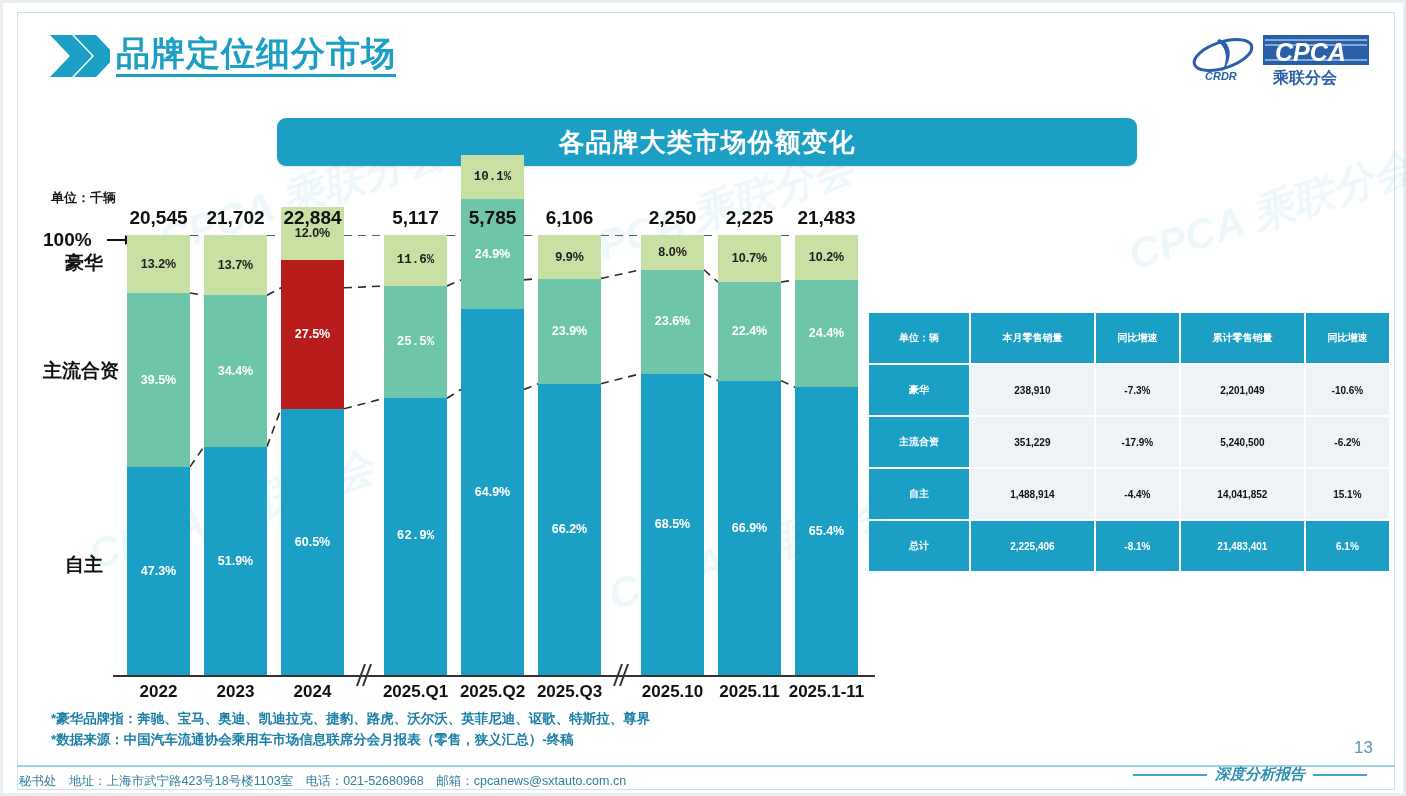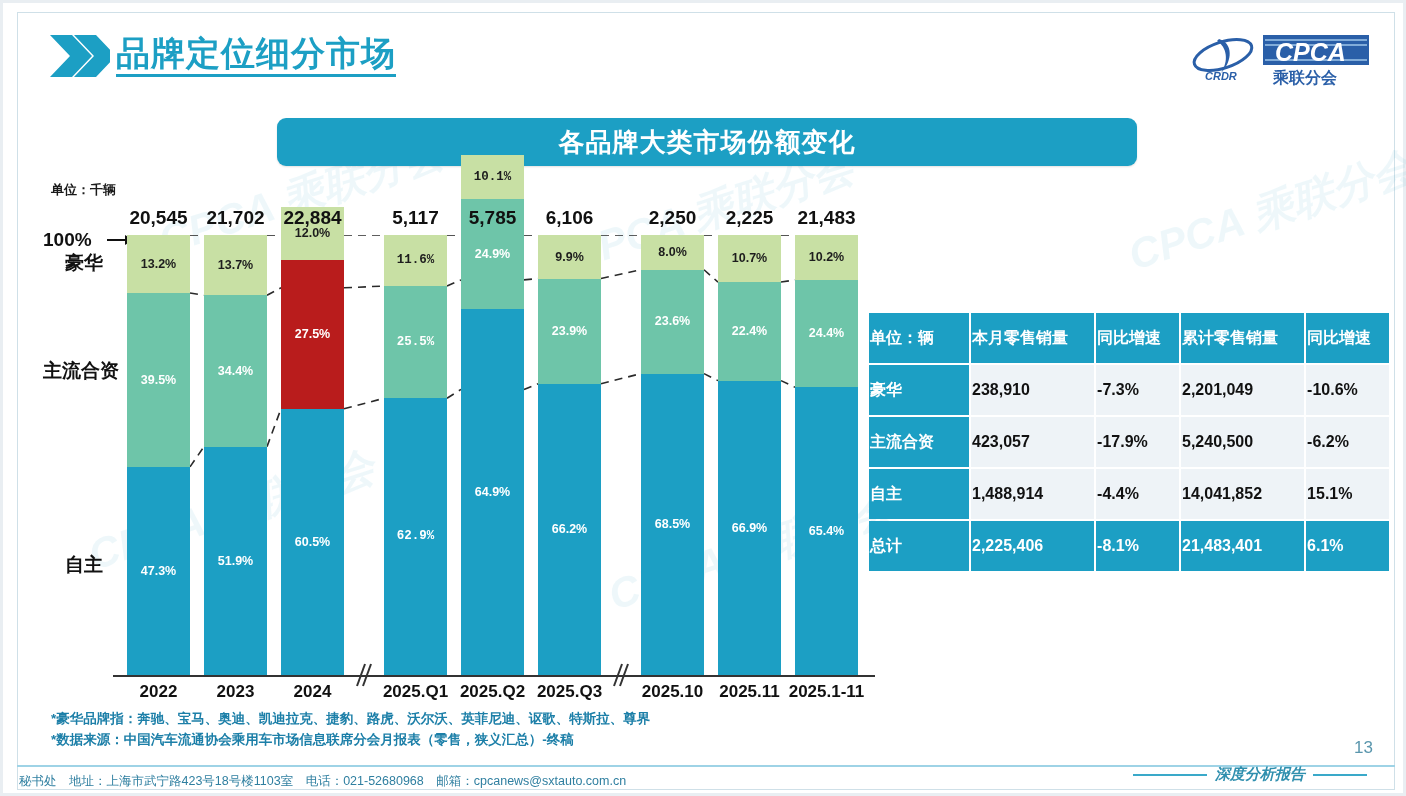--- a/index.html
+++ b/index.html
@@ -36,21 +36,21 @@
   
   .chart-title-bar{
     position:absolute;left:274px;top:115px;width:860px;height:48px;
     background:#1c9fc4;border-radius:9px;
     display:flex;align-items:center;justify-content:center;
     box-shadow:0 1px 2px rgba(0,0,0,.12);
   }
   .chart-title-bar span{color:#ffffff;font-size:26px;font-weight:bold;letter-spacing:1px;}
 
   
-  .unit-label{position:absolute;left:48px;top:178px;font-size:13px;font-weight:bold;color:#1a1a1a;}
+  .unit-label{position:absolute;left:48px;top:186px;font-size:13px;font-weight:bold;color:#1a1a1a;}
   .chart{position:absolute;left:0;top:0;width:880px;height:720px;}
 
   .pct100{position:absolute;left:40px;top:226px;font-size:19px;font-weight:bold;color:#111;}
   .arrow100{position:absolute;left:104px;top:230px;width:26px;height:14px;}
 
   .cat-label{position:absolute;font-size:19px;font-weight:bold;color:#111;white-space:nowrap;}
   .cat-lux{left:62px;top:247px;}
   .cat-joint{left:40px;top:355px;}
   .cat-own{left:62px;top:549px;}
 
@@ -68,21 +68,21 @@
   .axis-line{position:absolute;left:110px;top:672px;width:762px;height:0;border-top:2px solid #333;}
   .brk{position:absolute;top:657px;width:16px;height:30px;}
   .x-label{
     position:absolute;top:679px;font-size:17px;font-weight:bold;color:#111;
     text-align:center;white-space:nowrap;
   }
   .connectors{position:absolute;left:118px;top:232px;width:745px;height:440px;pointer-events:none;}
 
   
   .tbl{position:absolute;left:864px;top:308px;width:524px;border-collapse:separate;border-spacing:2px;}
-  .tbl td,.tbl th{height:48px;text-align:left;vertical-align:middle;font-size:16px;}
+  .tbl td,.tbl th{height:48px;text-align:center;vertical-align:middle;font-size:10px;}
   .th-cell{background:#1c9fc4;color:#fff;font-weight:bold;font-size:16px;}
   .th-unit{background:#1c9fc4;color:#fff;font-weight:bold;font-size:12.5px;}
   .row-head{background:#1c9fc4;color:#fff;font-weight:bold;font-size:16px;width:98px;}
   .data-cell{background:#eef3f7;color:#111;font-weight:bold;}
   .total-head{background:#1c9fc4;color:#fff;font-weight:bold;font-size:16px;}
   .total-cell{background:#1c9fc4;color:#fff;font-weight:bold;}
 
   
   .notes{position:absolute;left:48px;top:706px;font-size:13.5px;color:#1c7fa8;font-weight:bold;line-height:1.55;}
 
@@ -330,21 +330,21 @@
     <tbody id="tbody">
         <tr>
           <td class="row-head">豪华</td>
           <td class="data-cell">238,910</td>
           <td class="data-cell">-7.3%</td>
           <td class="data-cell">2,201,049</td>
           <td class="data-cell">-10.6%</td>
         </tr>
         <tr>
           <td class="row-head">主流合资</td>
-          <td class="data-cell">423,057</td>
+          <td class="data-cell">351,229</td>
           <td class="data-cell">-17.9%</td>
           <td class="data-cell">5,240,500</td>
           <td class="data-cell">-6.2%</td>
         </tr>
         <tr>
           <td class="row-head">自主</td>
           <td class="data-cell">1,488,914</td>
           <td class="data-cell">-4.4%</td>
           <td class="data-cell">14,041,852</td>
           <td class="data-cell">15.1%</td>

